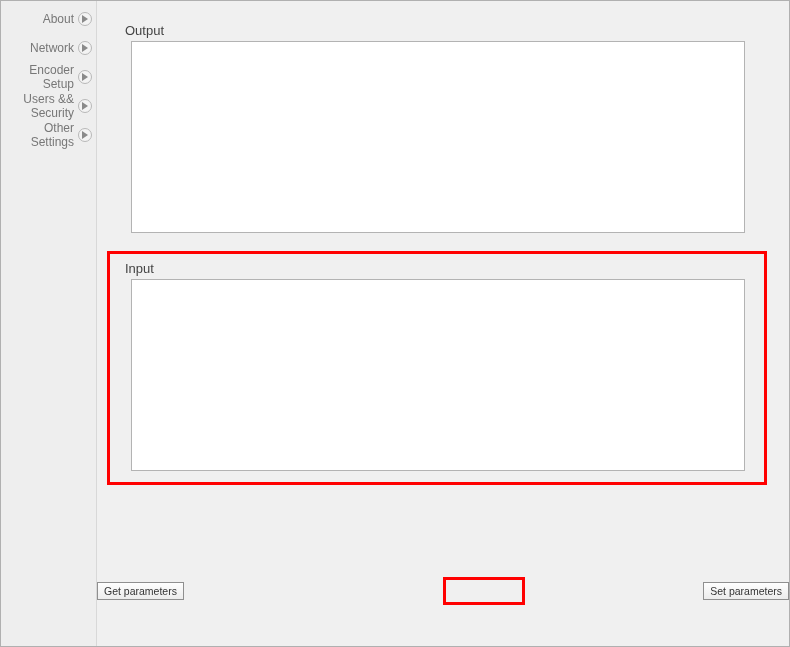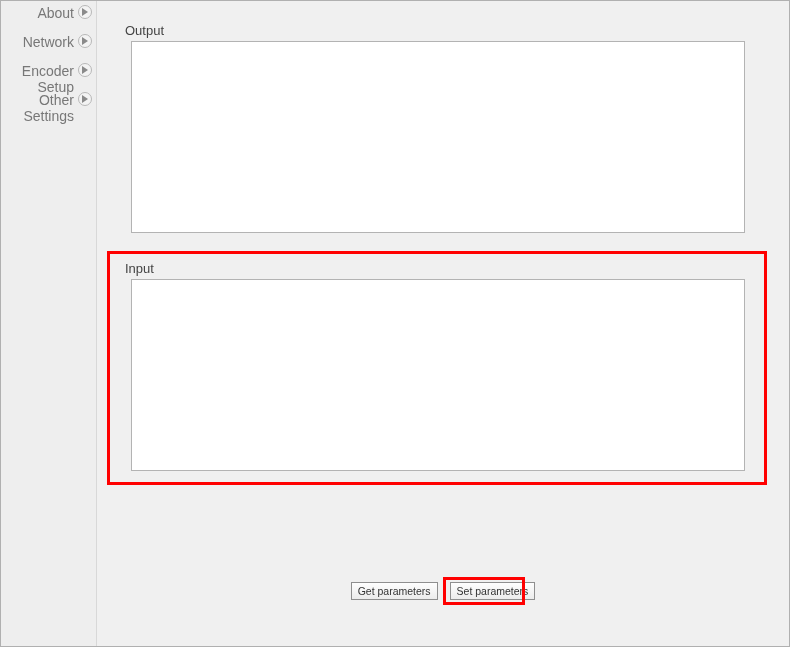--- a/index.html
+++ b/index.html
@@ -57,23 +57,24 @@
     width: 96px;
     background: #eeeeee;
     border-right: 1px solid #d8d8d8;
     display: flex;
     flex-direction: column;
     padding-top: 4px;
   }
   .sidebar-item {
     height: 29px;
     display: flex;
+    align-items: center;
     justify-content: flex-end;
     padding-right: 4px;
-    font-size: 14px;
+    font-size: 12px;
     color: #777;
     cursor: pointer;
     gap: 4px;
     border-bottom: 1px solid transparent;
   }
   .sidebar-item .label { text-align: right; }
   .sidebar-item .chev {
     width: 14px; height: 14px;
     border-radius: 50%;
     border: 1px solid #b8b8b8;
@@ -140,21 +141,21 @@
   .red-frame-setbtn {
     left: 346px; top: 576px;
     width: 82px; height: 28px;
   }
 
   .btn-row {
     position: absolute;
     left: 0; width: 100%;
     top: 581px;
     display: flex;
-    justify-content: center;
+    justify-content: space-between;
     gap: 12px;
   }
   .btn {
     font-size: 10.5px;
     padding: 2px 6px;
     background: linear-gradient(#fefefe,#ececec);
     border: 1px solid #8f8f8f;
     cursor: pointer;
     color: #333;
   }
@@ -186,20 +187,28 @@
       </div>
       <div class="sidebar-item">
         <span class="label">Encoder Setup</span>
         <span class="chev">
             <svg viewBox="0 0 6 8">
               <path d="M0 0L6 4L0 8Z"></path>
             </svg>
           </span>
       </div>
       <div class="sidebar-item">
+        <span class="label">Users &amp;&amp; Security</span>
+        <span class="chev">
+            <svg viewBox="0 0 6 8">
+              <path d="M0 0L6 4L0 8Z"></path>
+            </svg>
+          </span>
+      </div>
+      <div class="sidebar-item">
         <span class="label">Other Settings</span>
         <span class="chev">
             <svg viewBox="0 0 6 8">
               <path d="M0 0L6 4L0 8Z"></path>
             </svg>
           </span>
       </div>
     </div>
 
     <div class="main">

